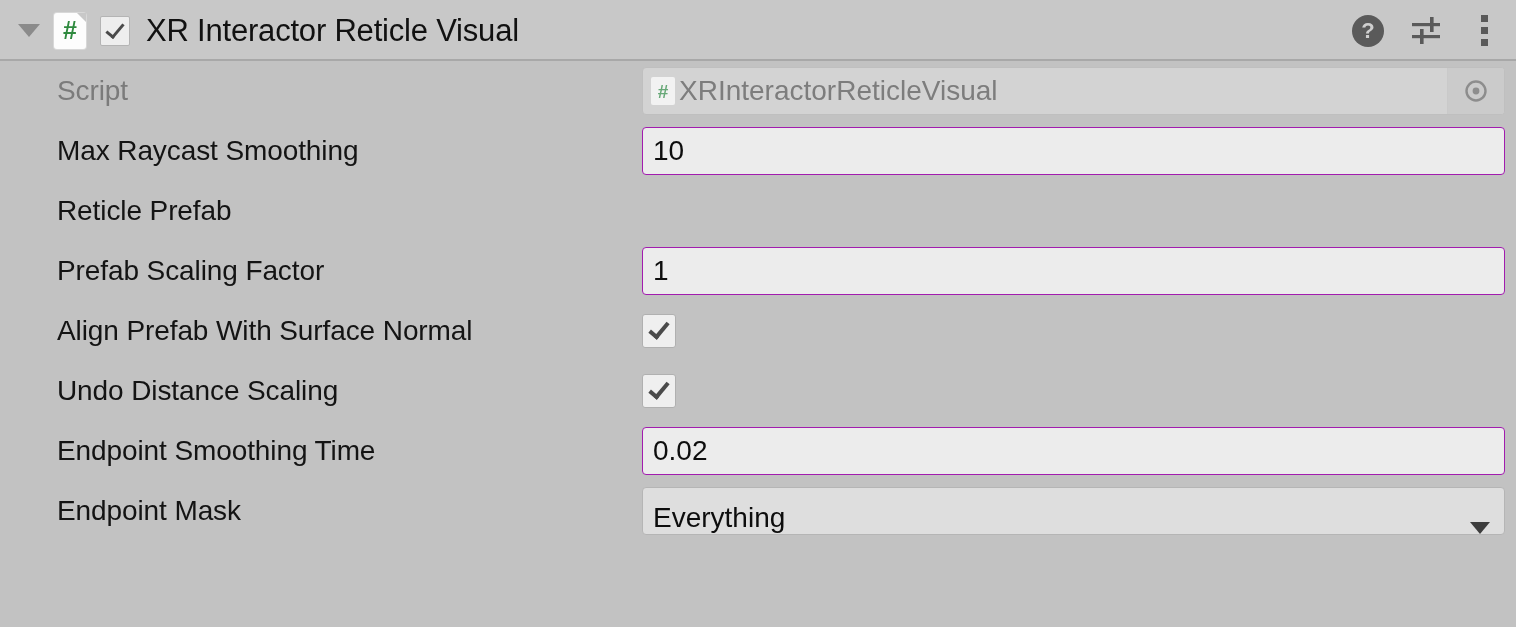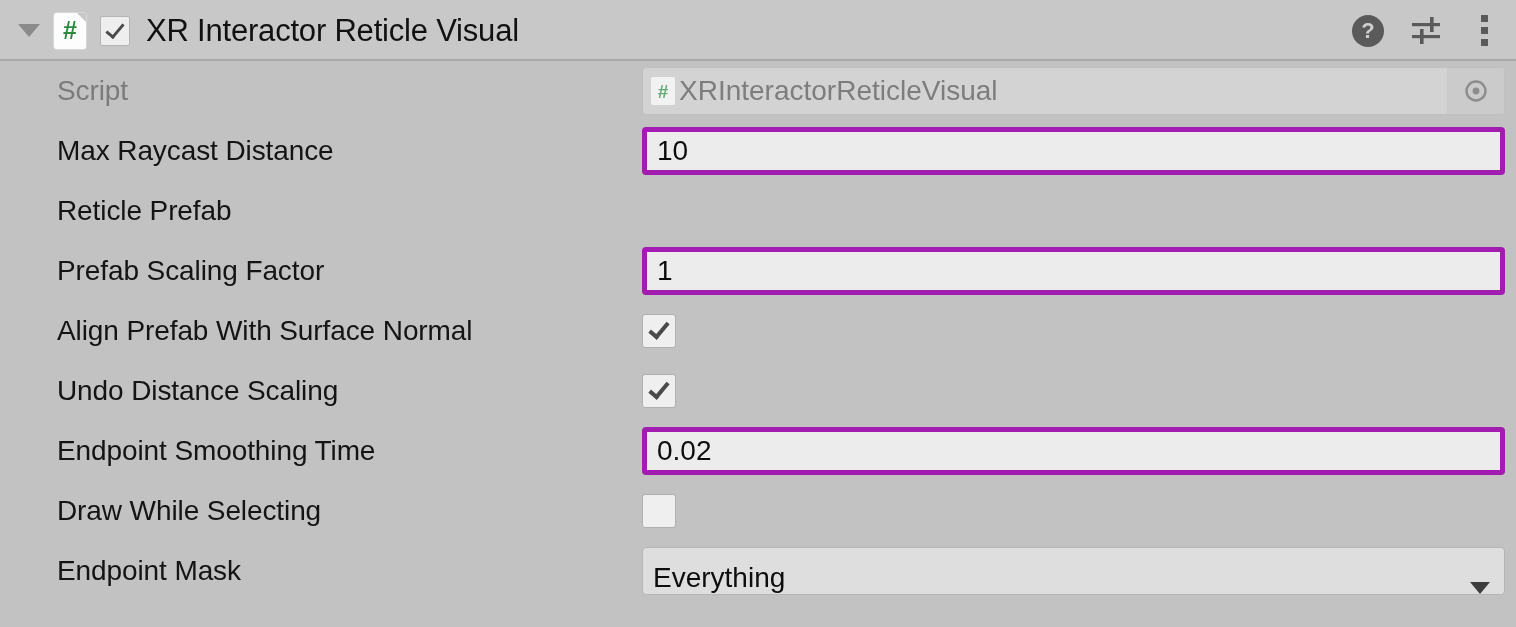--- a/index.html
+++ b/index.html
@@ -184,21 +184,21 @@
     display: flex;
     align-items: center;
     min-width: 0;
   }
 
   
   .textfield {
     flex: 1 1 auto;
     height: 48px;
     background: #ececec;
-    border: 5px solid #a21caf;
+    border: 1px solid #a21caf;
     border-radius: 4px;
     box-sizing: border-box;
     display: flex;
     align-items: center;
     padding: 0 10px;
     font-size: 28px;
     color: #0d0d0d;
     min-width: 0;
     cursor: text;
   }
@@ -371,21 +371,21 @@
             <svg width="26" height="26" viewBox="0 0 26 26">
               <circle cx="13" cy="13" r="9.5" fill="none" stroke="#8d8d8d" stroke-width="2.4"></circle>
               <circle cx="13" cy="13" r="3.4" fill="#8d8d8d"></circle>
             </svg>
           </span>
         </div>
       </div>
     </div>
 
     <div class="row">
-      <div class="row-label">Max Raycast Distance</div>
+      <div class="row-label">Max Raycast Smoothing</div>
       <div class="field-area">
         <div class="textfield">10</div>
       </div>
     </div>
 
     <div class="row">
       <div class="row-label">Reticle Prefab</div>
     </div>
 
     <div class="row">
@@ -413,26 +413,20 @@
       </div>
     </div>
 
     <div class="row">
       <div class="row-label">Endpoint Smoothing Time</div>
       <div class="field-area">
         <div class="textfield">0.02</div>
       </div>
     </div>
 
-    <div class="row">
-      <div class="row-label">Draw While Selecting</div>
-      <div class="field-area">
-        <div class="checkbox"></div>
-      </div>
-    </div>
 
     <div class="row">
       <div class="row-label">Endpoint Mask</div>
       <div class="field-area">
         <div class="dropdown">
           <span>Everything</span>
           <span class="dd-arrow"></span>
         </div>
       </div>
     </div>

